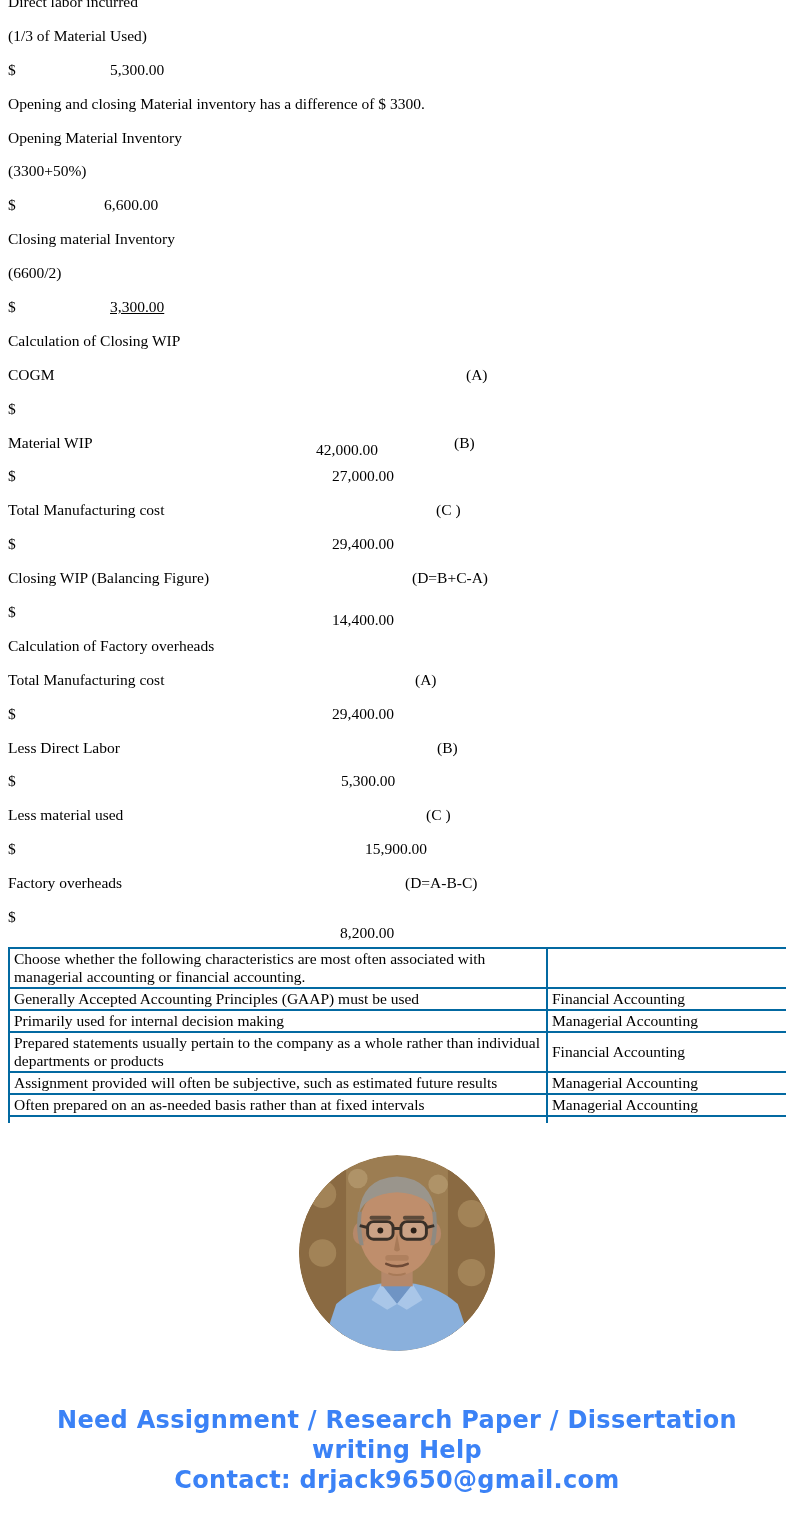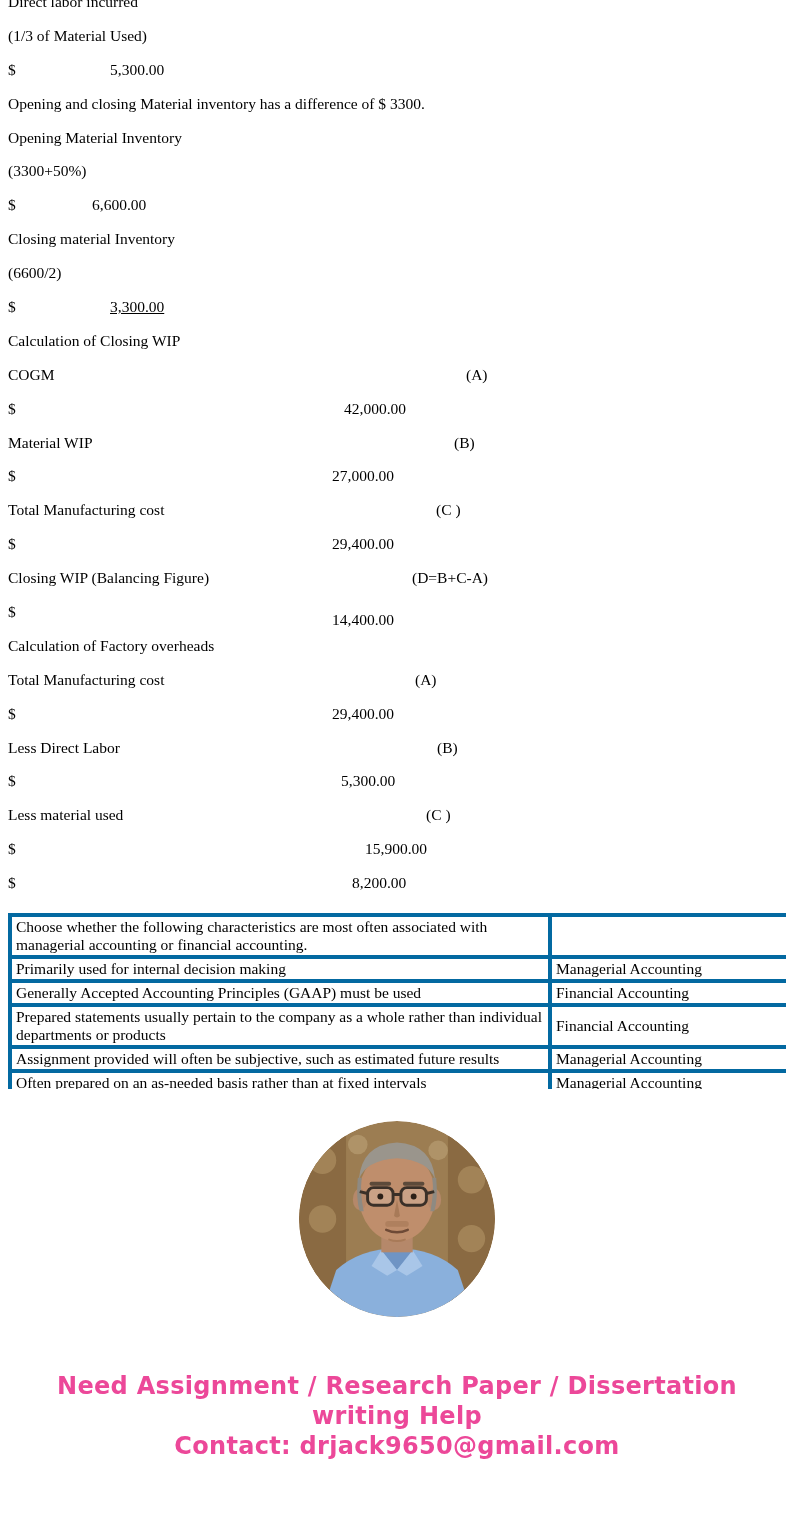--- a/index.html
+++ b/index.html
@@ -7,82 +7,83 @@
     width:794px;height:1523px;overflow:hidden;background:#ffffff;
     font-family:"Liberation Serif", serif;color:#000;
   }
   .doc{position:relative;width:794px;height:1523px;}
   #lines{padding-left:8px;margin-top:-8px;}
   .line{position:relative;height:33.9px;line-height:20px;font-size:15.5px;white-space:nowrap;}
   .line .tab{position:absolute;top:0;}
   .table-wrap{margin:6px 8px 0 8px;height:176px;overflow:hidden;}
   table.acct{border-collapse:collapse;width:778px;table-layout:fixed;}
   table.acct td{
-    border:4px solid #0369a1;font-size:15.5px;line-height:18px;
+    border:2px solid #0369a1;font-size:15.5px;line-height:18px;
     padding:1px 4px;vertical-align:middle;overflow:hidden;
   }
   td.col-q{width:528px;}
   td.col-a{width:238px;}
   tr.partial td{height:14px;border-bottom:none;}
   .avatar-wrap{width:196px;height:196px;margin:32px auto 0 auto;border-radius:50%;overflow:hidden;}
   .footer{
     margin:54px auto 0 auto;max-width:740px;text-align:center;
     font-family:"DejaVu Sans", sans-serif;font-weight:700;
-    font-size:24px;line-height:30px;letter-spacing:0.3px;color:#ec4899;
+    font-size:24px;line-height:30px;letter-spacing:0.3px;color:#3b82f6;
   }
 </style>
 </head>
 <body>
 
 <div class="doc">
 
   <div id="lines">
       <div class="line"><span>Direct labor incurred</span></div>
       <div class="line"><span>(1/3 of Material Used)</span></div>
       <div class="line"><span>$</span><span class="tab" style="left: 102px;">5,300.00</span></div>
       <div class="line"><span>Opening and closing Material inventory has a difference of $ 3300.</span></div>
       <div class="line"><span>Opening Material Inventory</span></div>
       <div class="line"><span>(3300+50%)</span></div>
-      <div class="line"><span>$</span><span class="tab" style="left: 84px;">6,600.00</span></div>
+      <div class="line"><span>$</span><span class="tab" style="left: 96px;">6,600.00</span></div>
       <div class="line"><span>Closing material Inventory</span></div>
       <div class="line"><span>(6600/2)</span></div>
       <div class="line"><span>$</span><span class="tab" style="left: 102px; text-decoration: underline;">3,300.00</span></div>
       <div class="line"><span>Calculation of Closing WIP</span></div>
       <div class="line"><span>COGM</span><span class="tab" style="left: 458px;">(A)</span></div>
-      <div class="line"><span>$</span><span class="tab" style="left: 336px;">42,000.00</span></div>
+      <div class="line"><span>$</span><span class="tab" style="left: 308px; margin-top: 41px;">42,000.00</span></div>
       <div class="line"><span>Material WIP</span><span class="tab" style="left: 446px;">(B)</span></div>
       <div class="line"><span>$</span><span class="tab" style="left: 324px;">27,000.00</span></div>
       <div class="line"><span>Total Manufacturing cost</span><span class="tab" style="left: 428px;">(C )</span></div>
       <div class="line"><span>$</span><span class="tab" style="left: 324px;">29,400.00</span></div>
       <div class="line"><span>Closing WIP (Balancing Figure)</span><span class="tab" style="left: 404px; text-align: right;">(D=B+C-A)</span></div>
       <div class="line"><span>$</span><span class="tab" style="left: 324px; margin-top: 8px;">14,400.00</span></div>
       <div class="line"><span>Calculation of Factory overheads</span></div>
       <div class="line"><span>Total Manufacturing cost</span><span class="tab" style="left: 407px;">(A)</span></div>
       <div class="line"><span>$</span><span class="tab" style="left: 324px;">29,400.00</span></div>
       <div class="line"><span>Less Direct Labor</span><span class="tab" style="left: 429px;">(B)</span></div>
       <div class="line"><span>$</span><span class="tab" style="left: 333px;">5,300.00</span></div>
       <div class="line"><span>Less material used</span><span class="tab" style="left: 418px;">(C )</span></div>
       <div class="line"><span>$</span><span class="tab" style="left: 324px; margin-left: 33px;">15,900.00</span></div>
-      <div class="line"><span>$</span><span class="tab" style="left: 344px;">8,200.00</span></div>
+      <div class="line"><span>Factory overheads</span><span class="tab" style="left: 397px;">(D=A-B-C)</span></div>
+      <div class="line"><span>$</span><span class="tab" style="left: 332px; margin-top: 16px;">8,200.00</span></div>
     </div>
 
   <div class="table-wrap">
     <table class="acct">
       <tbody id="table-body">
           <tr>
             <td class="col-q">Choose whether the following characteristics are most often associated with managerial accounting or financial accounting.</td>
             <td class="col-a"></td>
           </tr>
           <tr>
+            <td class="col-q">Generally Accepted Accounting Principles (GAAP) must be used</td>
+            <td class="col-a">Financial Accounting</td>
+          </tr>
+          <tr>
             <td class="col-q">Primarily used for internal decision making</td>
             <td class="col-a">Managerial Accounting</td>
-          </tr>
-          <tr>
-            <td class="col-q">Generally Accepted Accounting Principles (GAAP) must be used</td>
-            <td class="col-a">Financial Accounting</td>
           </tr>
           <tr>
             <td class="col-q">Prepared statements usually pertain to the company as a whole rather than individual departments or products</td>
             <td class="col-a">Financial Accounting</td>
           </tr>
           <tr>
             <td class="col-q">Assignment provided will often be subjective, such as estimated future results</td>
             <td class="col-a">Managerial Accounting</td>
           </tr>
           <tr>

